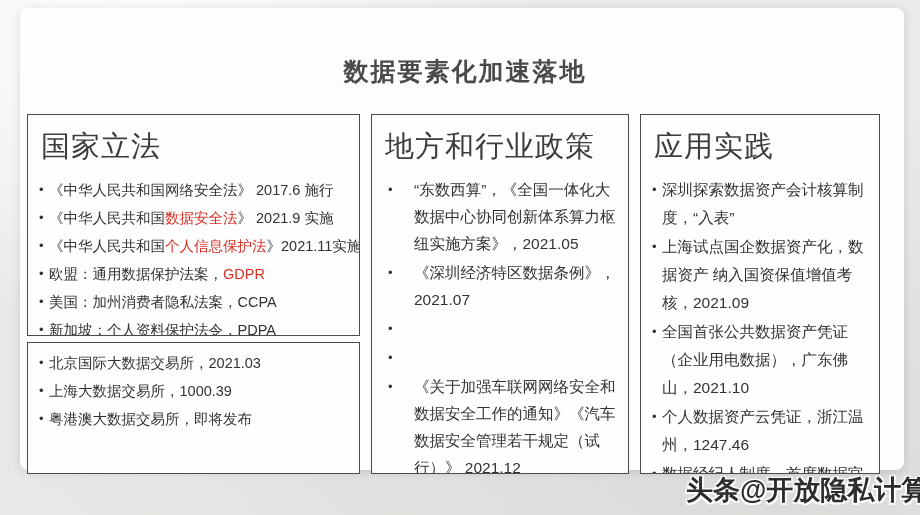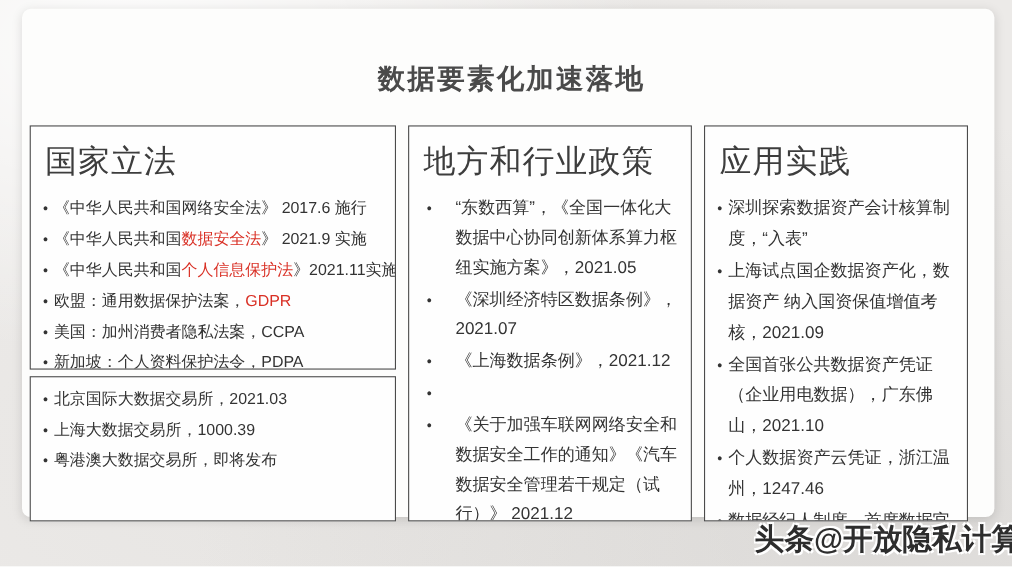--- a/index.html
+++ b/index.html
@@ -128,21 +128,20 @@
             <div class="bullet-row">
               <span class="dot">•</span>
               <span class="btxt"><span>“东数西算”，《全国一体化大数据中心协同创新体系算力枢纽实施方案》，2021.05</span></span>
             </div>
             <div class="bullet-row">
               <span class="dot">•</span>
               <span class="btxt"><span>《深圳经济特区数据条例》，2021.07</span></span>
             </div>
             <div class="bullet-row">
               <span class="dot">•</span>
-              <span class="btxt"><span>《上海数据条例》，2021.12</span></span>
             </div>
             <div class="bullet-row">
               <span class="dot">•</span>
             </div>
             <div class="bullet-row">
               <span class="dot">•</span>
               <span class="btxt"><span>《关于加强车联网网络安全和数据安全工作的通知》《汽车数据安全管理若干规定（试行）》 2021.12</span></span>
             </div>
           </div>
       </div>

